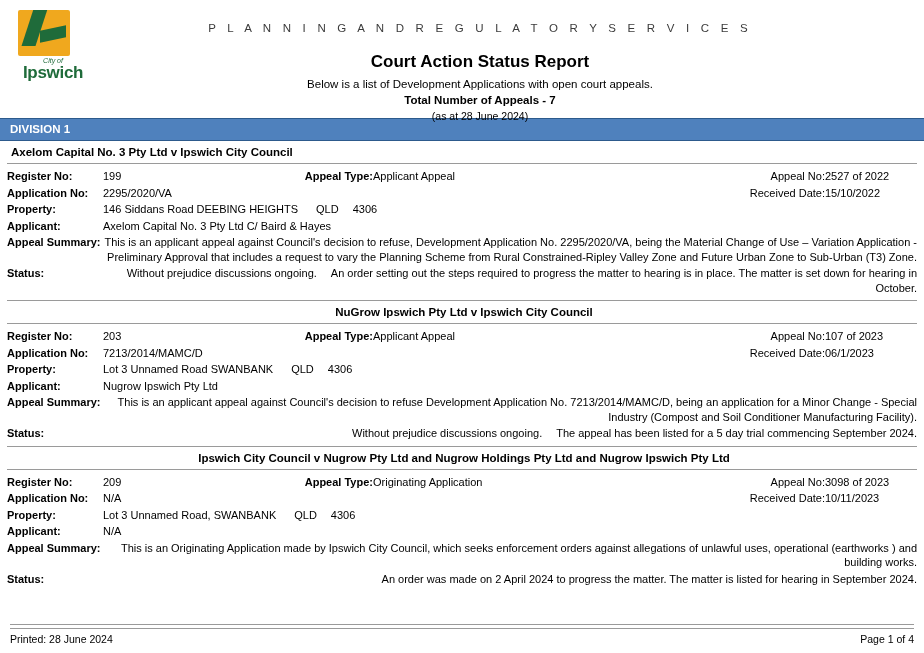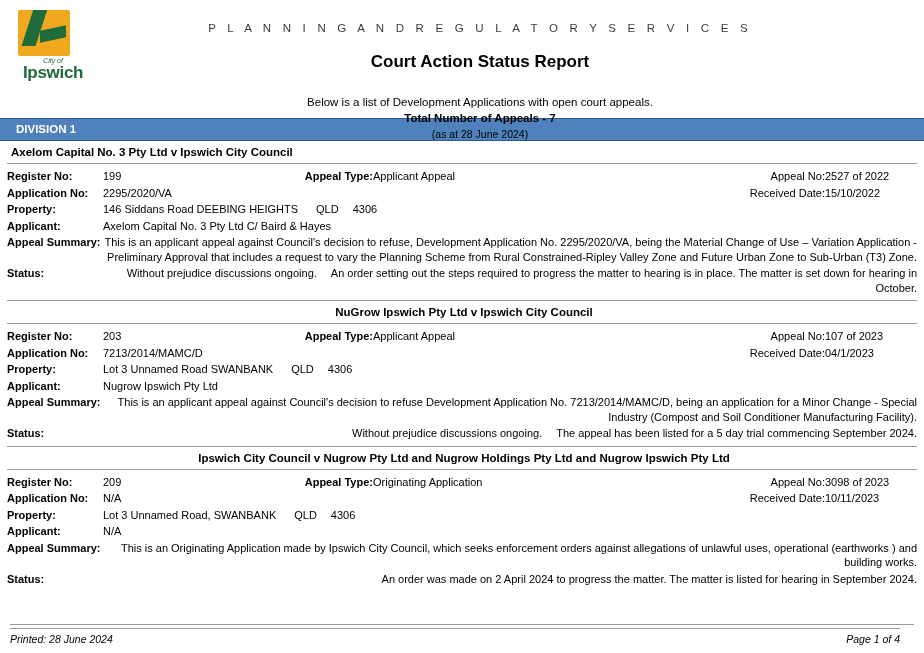--- a/index.html
+++ b/index.html
@@ -91,40 +91,40 @@
     font-weight: normal;
   }
   .report-title {
     font-size: 17px;
     font-weight: bold;
     margin-top: 18px;
     color: #000;
   }
   .subtitle {
     font-size: 11.5px;
-    margin-top: 24px;
+    margin-top: 6px;
     color: #000;
   }
   .total-line {
     font-size: 11.5px;
     font-weight: bold;
     margin-top: 4px;
   }
   .asat {
     font-size: 10.5px;
     margin-top: 4px;
   }
 
   
   .division-bar {
     background: #4f81bd;
     color: #ffffff;
     font-weight: bold;
     font-size: 11.5px;
-    padding: 4px 10px 5px 16px;
+    padding: 4px 10px 5px 10px;
     border-top: 1px solid #2d5a8c;
     border-bottom: 1px solid #2d5a8c;
     margin-top: 6px;
   }
 
   
   .case {
     padding: 0 7px;
   }
   .case-title {
@@ -200,28 +200,27 @@
   }
   .status-gap {
     display: inline-block;
     width: 14px;
   }
 
   
   .footer {
     position: absolute;
     left: 10px;
-    right: 24px;
+    right: 10px;
     bottom: 8px;
     border-top: 1px solid #9a9a9a;
     padding-top: 4px;
     font-size: 10.5px;
     display: flex;
     justify-content: space-between;
-    font-style: italic;
   }
   .footer-rule-top {
     position: absolute;
     left: 10px;
     right: 10px;
     bottom: 28px;
     border-top: 1px solid #9a9a9a;
   }
 </style>
 </head>
@@ -303,21 +302,21 @@
         <td class="midvalue">Applicant Appeal</td>
         <td class="rightlabel">Appeal No:</td>
         <td class="rightvalue">107 of 2023</td>
       </tr>
       <tr>
         <td class="label">Application No:</td>
         <td class="value">7213/2014/MAMC/D</td>
         <td class="midlabel"></td>
         <td class="midvalue"></td>
         <td class="rightlabel">Received Date:</td>
-        <td class="rightvalue">04/1/2023</td>
+        <td class="rightvalue">06/1/2023</td>
       </tr>
       <tr>
         <td class="label">Property:</td>
         <td class="prop-line" colspan="5">
           <span>Lot 3 Unnamed Road SWANBANK</span><span class="gap"></span><span>QLD</span><span class="gap2"></span><span>4306</span>
         </td>
       </tr>
       <tr>
         <td class="label">Applicant:</td>
         <td colspan="5">Nugrow Ipswich Pty Ltd</td>

